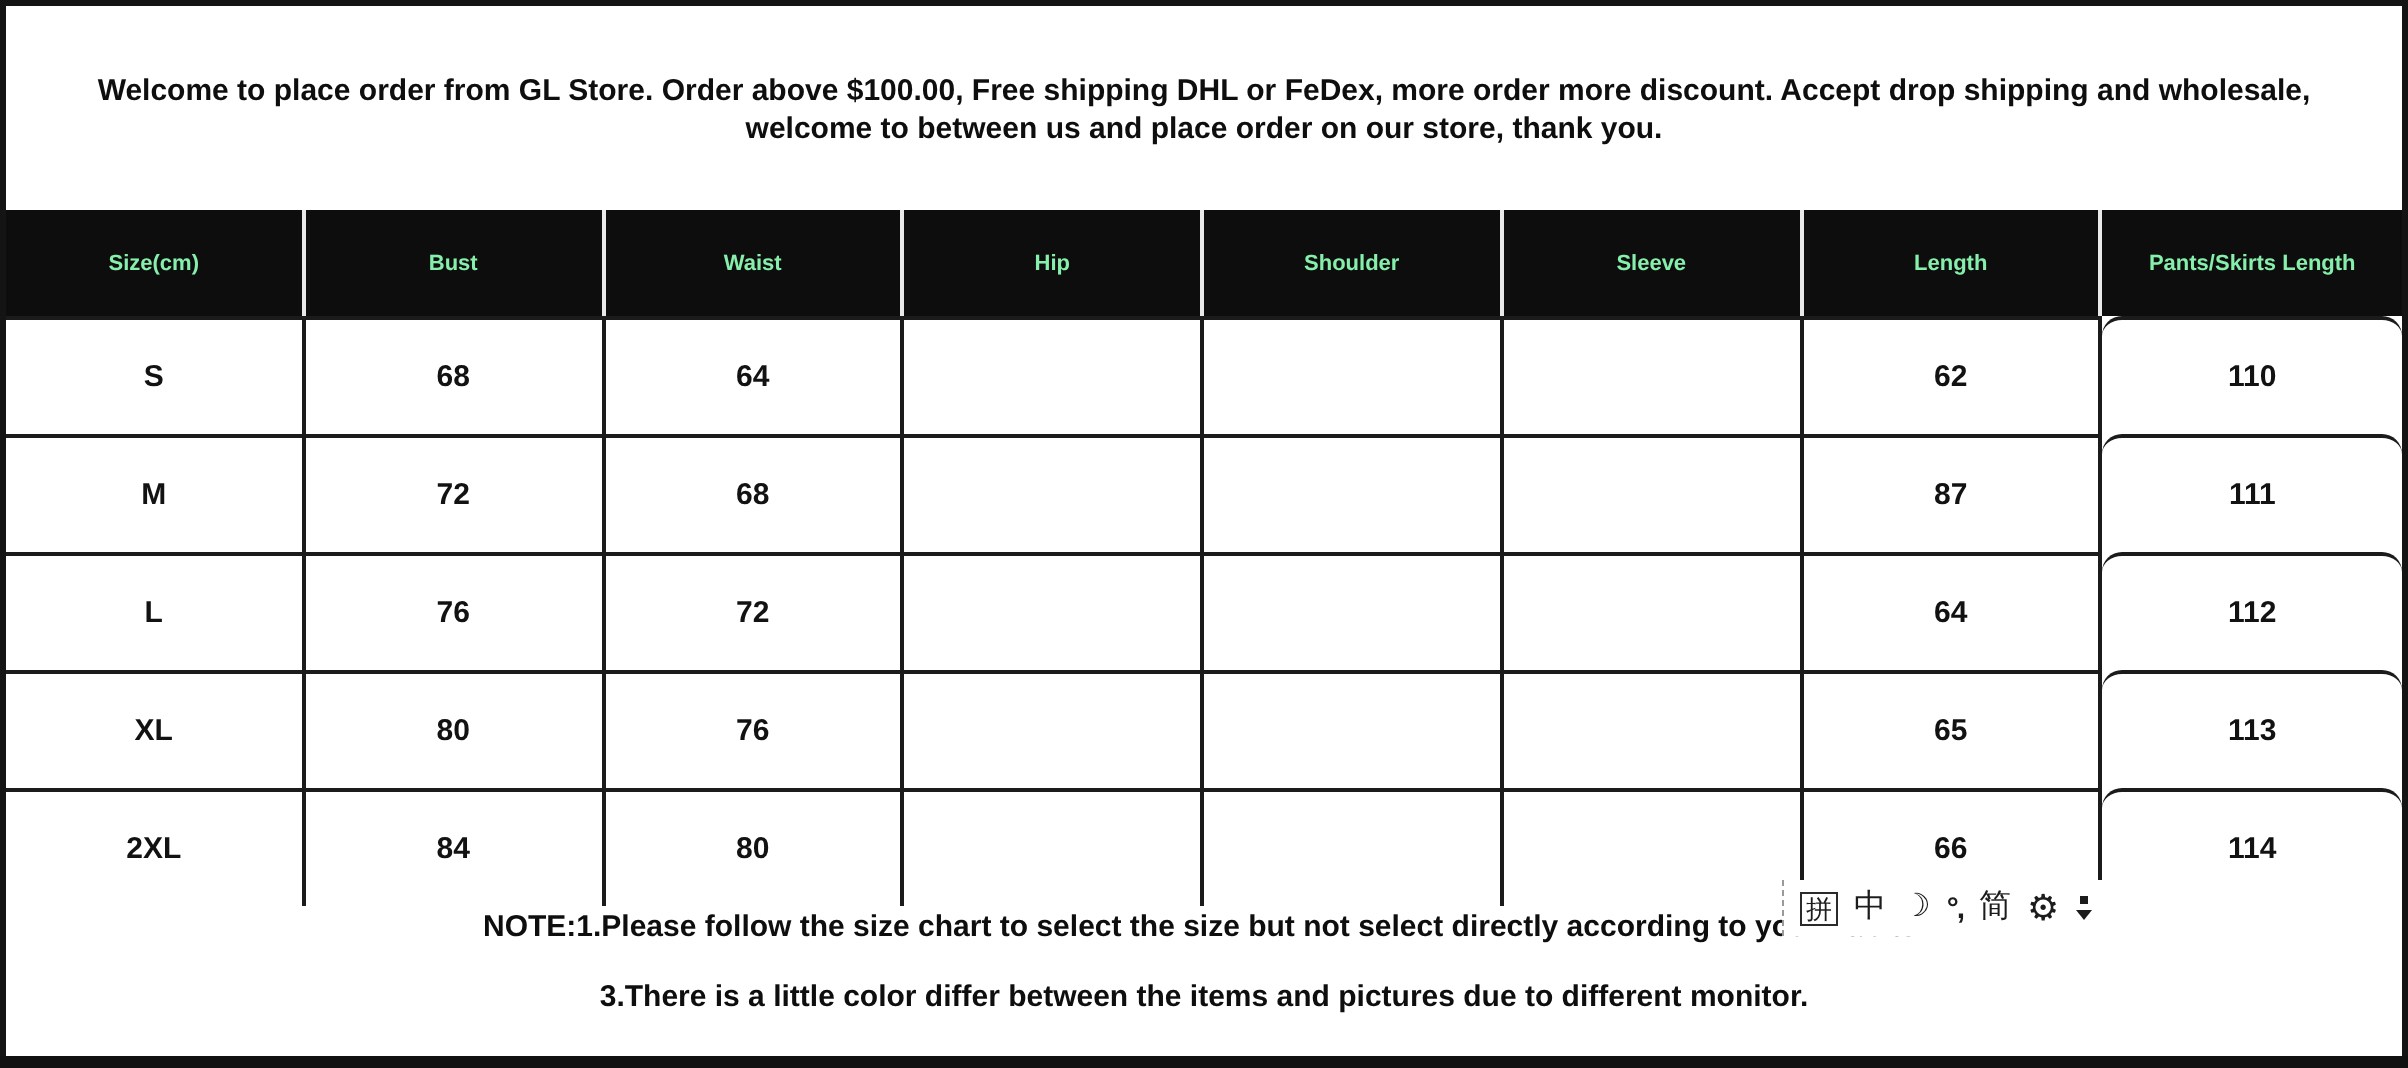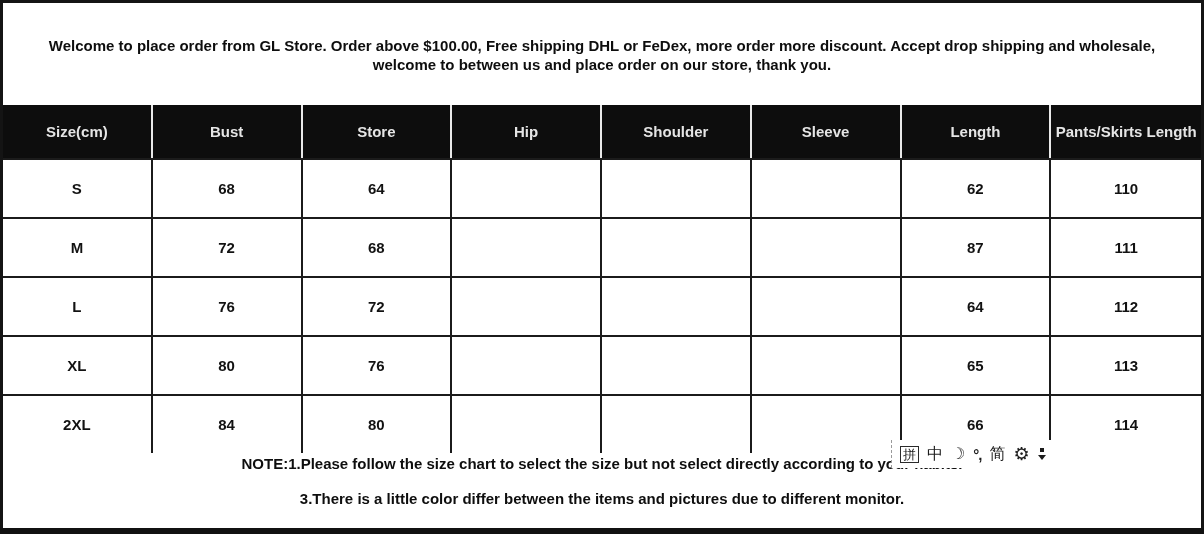--- a/index.html
+++ b/index.html
@@ -38,43 +38,43 @@
   }
   
   table.size-table {
     width: 1198px;
     border-collapse: separate;
     border-spacing: 0;
     table-layout: fixed;
   }
   table.size-table th {
     background: #0d0d0d;
-    color: #e5e5e5;
-    font-weight: bold;
-    font-size: 15px;
+    color: #86efac;
+    font-weight: bold;
+    font-size: 11px;
     height: 53px;
     text-align: center;
     vertical-align: middle;
     border-right: 2px solid #e9e9e9;
     overflow: hidden;
     white-space: nowrap;
   }
   table.size-table th:last-child { border-right: none; }
   table.size-table td {
     height: 59px;
     text-align: center;
     vertical-align: middle;
     font-weight: bold;
     font-size: 15px;
     color: #121212;
     border-top: 2px solid #1b1b1b;
     border-right: 2px solid #1b1b1b;
     background: #fff;
   }
-  table.size-table td:last-child { border-right: none; }
+  table.size-table td:last-child { border-right: none; border-radius: 10px; }
   
   .notes {
     height: 75px;
     padding-top: 2px;
     text-align: center;
     font-weight: bold;
     font-size: 15px;
     line-height: 18px;
     color: #0e0e0e;
     background: #fff;
@@ -143,21 +143,21 @@
     <div class="welcome">
       <div>Welcome to place order from GL Store. Order above $100.00, Free shipping DHL or FeDex, more order more discount. Accept drop shipping and wholesale,</div>
       <div>welcome to between us and place order on our store, thank you.</div>
     </div>
 
     <table class="size-table">
       <thead>
         <tr>
           <th>Size(cm)</th>
           <th>Bust</th>
-          <th>Store</th>
+          <th>Waist</th>
           <th>Hip</th>
           <th>Shoulder</th>
           <th>Sleeve</th>
           <th>Length</th>
           <th>Pants/Skirts Length</th>
         </tr>
       </thead>
       <tbody>
         <tr>
           <td>S</td>

